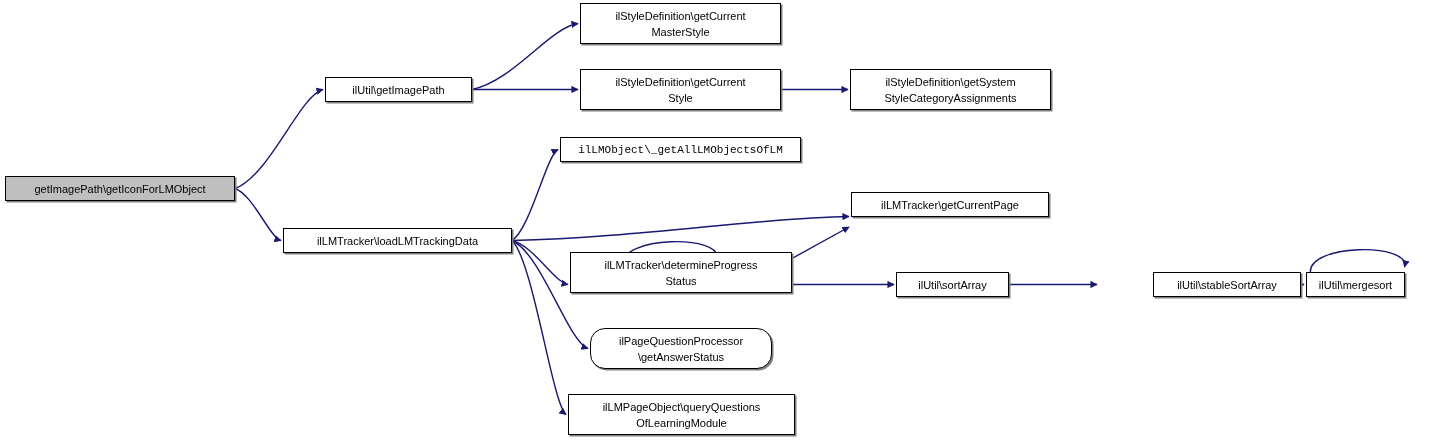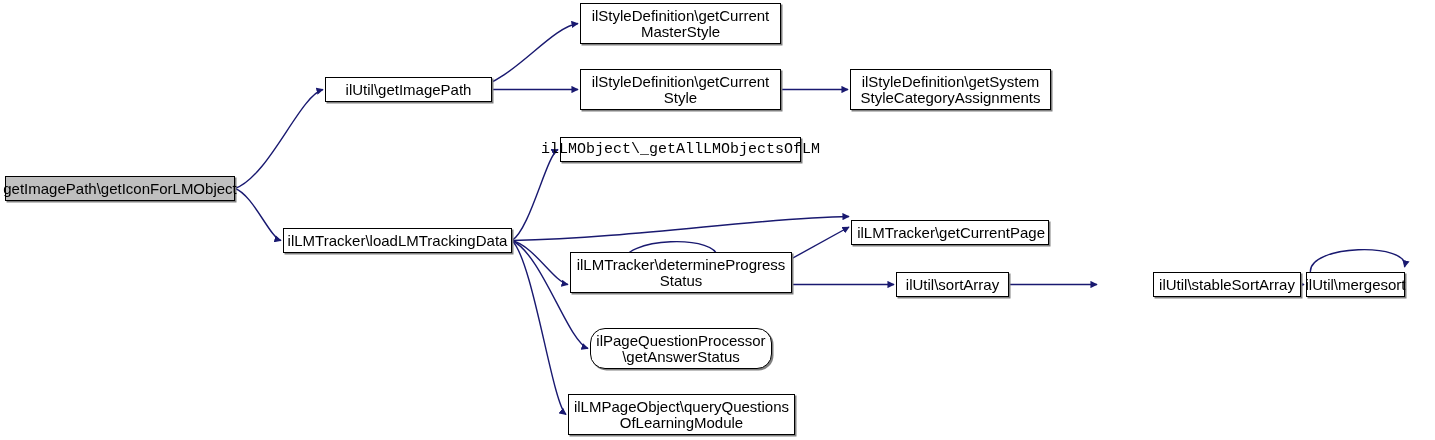--- a/index.html
+++ b/index.html
@@ -26,21 +26,21 @@
   .node {
     position: absolute;
     box-sizing: border-box;
     border: 1px solid #000000;
     background: #ffffff;
     color: #000000;
     display: flex;
     align-items: center;
     justify-content: center;
     text-align: center;
-    font-size: 15px;
+    font-size: 11px;
     line-height: 16px;
     letter-spacing: 0px;
     white-space: pre-line;
     z-index: 5;
     box-shadow: 1.5px 1.5px 0 0 #808080;
   }
   .node.highlight {
     background: #bfbfbf;
     border: 1px solid #000000;
   }
@@ -75,30 +75,30 @@
         <path marker-end="url(#arrow)" d="M 782 264 L 849 227"></path>
         <path marker-end="url(#arrow)" d="M 792 284.5 L 894 284.5"></path>
         <path marker-end="url(#arrow)" d="M 1009 284.5 L 1097 284.5"></path>
         <path marker-end="url(#arrow)" d="M 1247 284.5 L 1304 284.5"></path>
         <path marker-end="url(#arrow)" d="M 1310.5 273 C 1306.5 244, 1410.5 242, 1404.5 267"></path>
       </g>
   </svg>
 
   <div id="nodes-layer">
       <div class="node highlight" style="left: 5px; top: 176px; width: 230px; height: 25px;"><span class="node-label">getImagePath\getIconForLMObject</span></div>
-      <div class="node" style="left: 325px; top: 77px; width: 167px; height: 25px;"><span class="node-label">ilUtil\getImagePath</span></div>
+      <div class="node" style="left: 325px; top: 77px; width: 147px; height: 25px;"><span class="node-label">ilUtil\getImagePath</span></div>
       <div class="node" style="left: 580px; top: 3px; width: 201px; height: 41px;"><span class="node-label">ilStyleDefinition\getCurrent
 MasterStyle</span></div>
       <div class="node" style="left: 580px; top: 69px; width: 201px; height: 41px;"><span class="node-label">ilStyleDefinition\getCurrent
 Style</span></div>
       <div class="node" style="left: 850px; top: 69px; width: 201px; height: 41px;"><span class="node-label">ilStyleDefinition\getSystem
 StyleCategoryAssignments</span></div>
       <div class="node" style="left: 560px; top: 137px; width: 241px; height: 25px; font-family: Liberation Mono, monospace;"><span class="node-label">ilLMObject\_getAllLMObjectsOfLM</span></div>
       <div class="node" style="left: 283px; top: 228px; width: 229px; height: 25px;"><span class="node-label">ilLMTracker\loadLMTrackingData</span></div>
-      <div class="node" style="left: 851px; top: 220px; width: 198px; height: 25px; justify-content: flex-end;"><span class="node-label">ilLMTracker\getCurrentPage</span></div>
+      <div class="node" style="left: 851px; top: 192px; width: 198px; height: 25px;"><span class="node-label">ilLMTracker\getCurrentPage</span></div>
       <div class="node" style="left: 570px; top: 252px; width: 222px; height: 41px;"><span class="node-label">ilLMTracker\determineProgress
 Status</span></div>
       <div class="node" style="left: 896px; top: 272px; width: 113px; height: 25px;"><span class="node-label">ilUtil\sortArray</span></div>
       <div class="node" style="left: 1153px; top: 272px; width: 148px; height: 25px;"><span class="node-label">ilUtil\stableSortArray</span></div>
       <div class="node" style="left: 1306px; top: 272px; width: 99px; height: 25px;"><span class="node-label">ilUtil\mergesort</span></div>
       <div class="node" style="left: 590px; top: 328px; width: 182px; height: 41px; border-radius: 15px;"><span class="node-label">ilPageQuestionProcessor
 \getAnswerStatus</span></div>
       <div class="node" style="left: 568px; top: 394px; width: 227px; height: 41px; text-align: center;"><span class="node-label">ilLMPageObject\queryQuestions
 OfLearningModule</span></div>
     </div>

